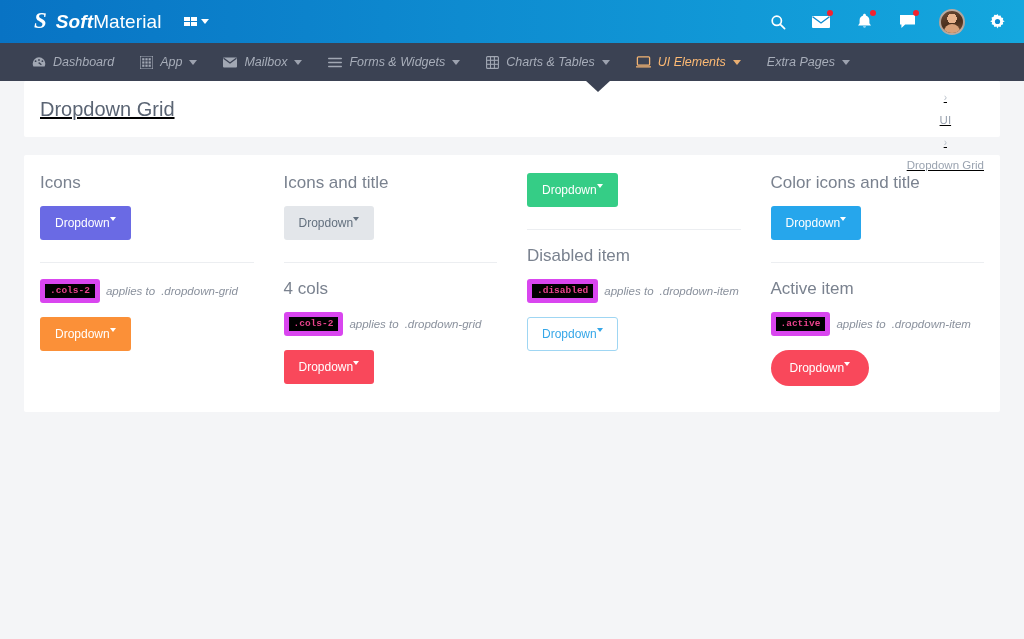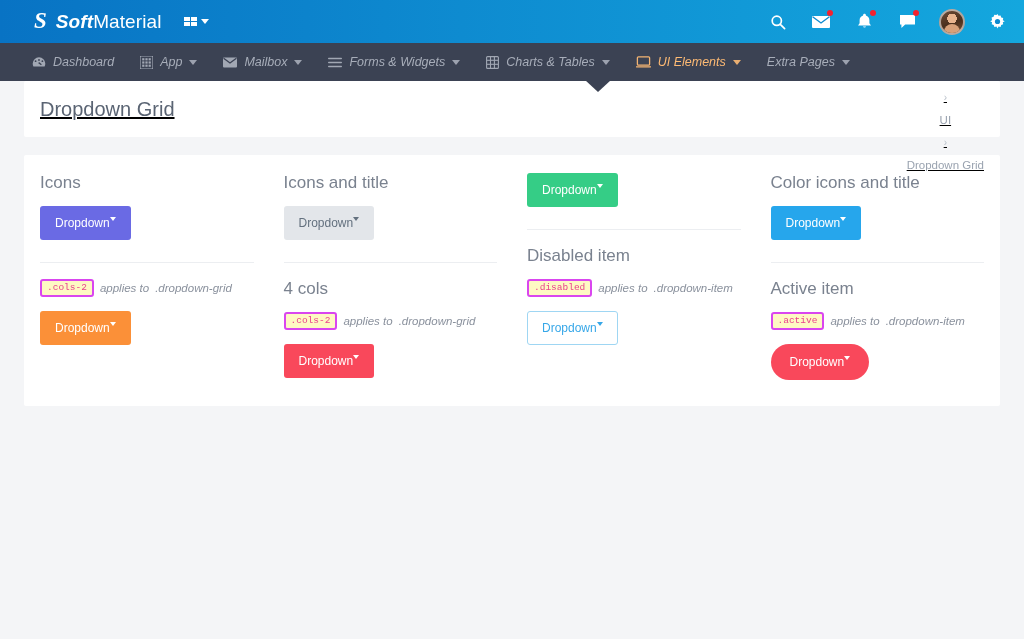--- a/index.html
+++ b/index.html
@@ -107,22 +107,22 @@
   .cell { padding: 18px 0 22px 0; }
   .cell.second { border-top: 1px solid #eceef1; padding-top: 16px; padding-bottom: 24px; }
   .cell-title { font-size: 17px; color: #7a828f; margin-bottom: 13px; }
   .cell-note {
     display: flex; align-items: center; gap: 6px; flex-wrap: nowrap;
     font-size: 11.5px; color: #8a919d; font-style: italic; margin-bottom: 14px;
   }
   .code-badge {
     font-family: "Liberation Mono", monospace; font-style: normal;
     font-size: 9.5px; color: #e8428c;
-    background: #fef9c3; border: 2px solid #d946ef; border-radius: 3px;
-    padding: 2px 5px; line-height: 1.1; white-space: nowrap;
+    background: #000000; border: 5px solid #d946ef; border-radius: 3px;
+    padding: 2px 5px; line-height: 1.1; white-space: nowrap; font-weight: bold;
   }
   .note-target { font-style: italic; }
 
   
   .dd-btn {
     display: inline-flex; 
     font-size: 12px; padding: 10px 14px; border: 1px solid transparent;
     border-radius: 3px; cursor: pointer; line-height: 1; color: #fff;
     font-family: "Liberation Sans", sans-serif;
   }

